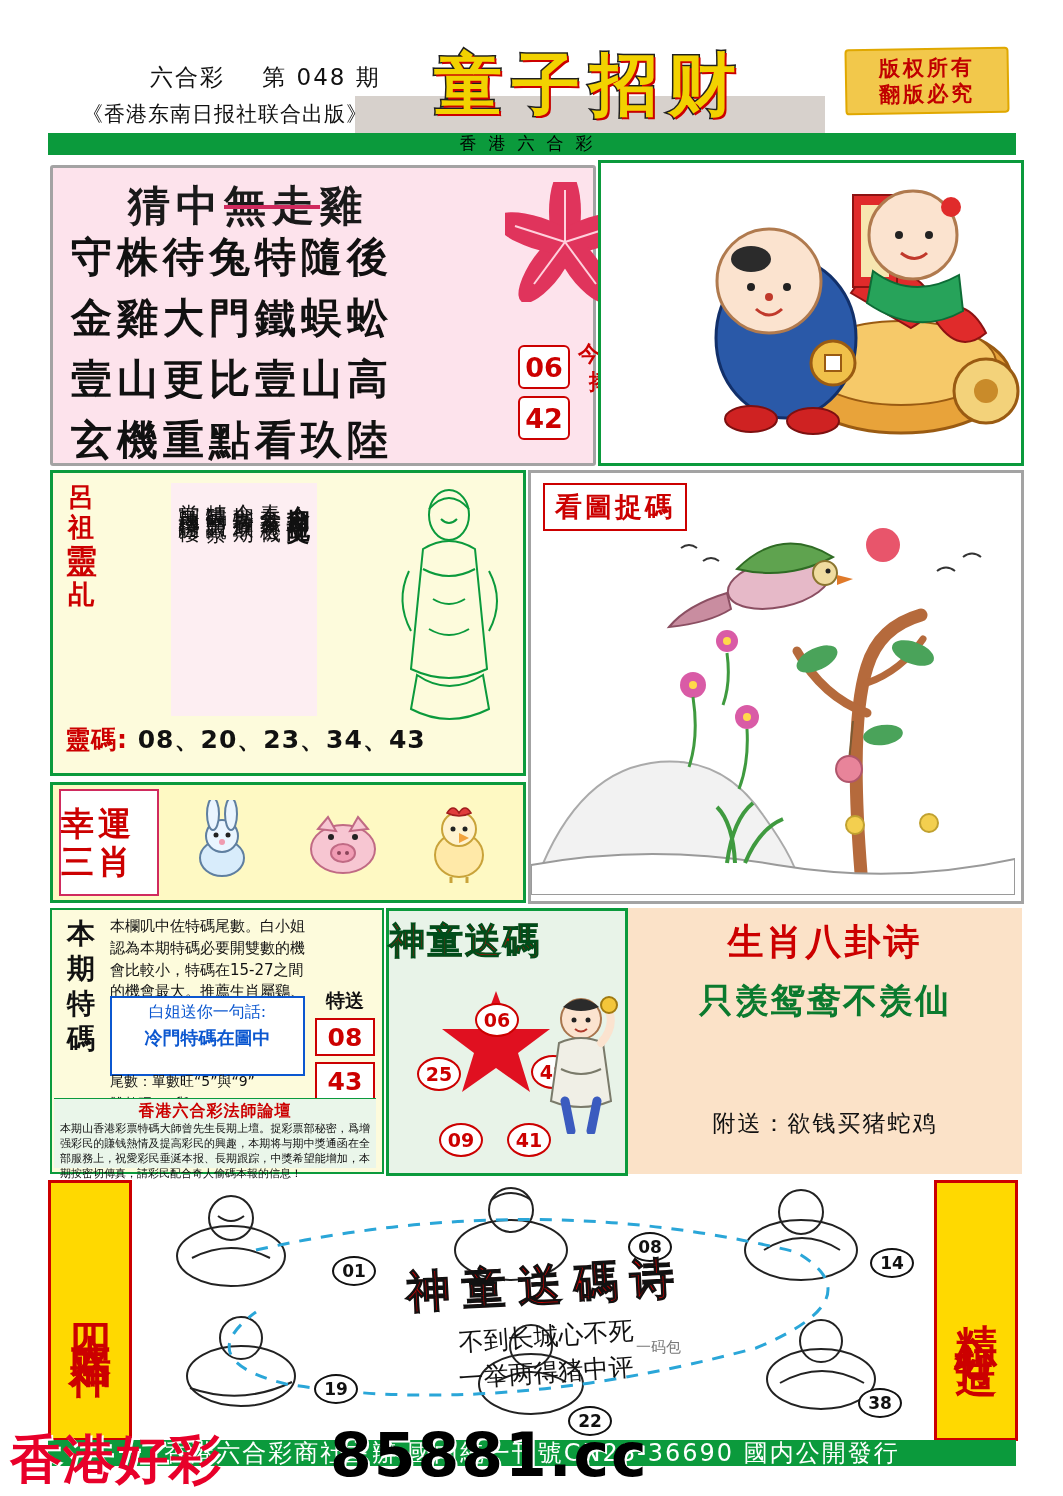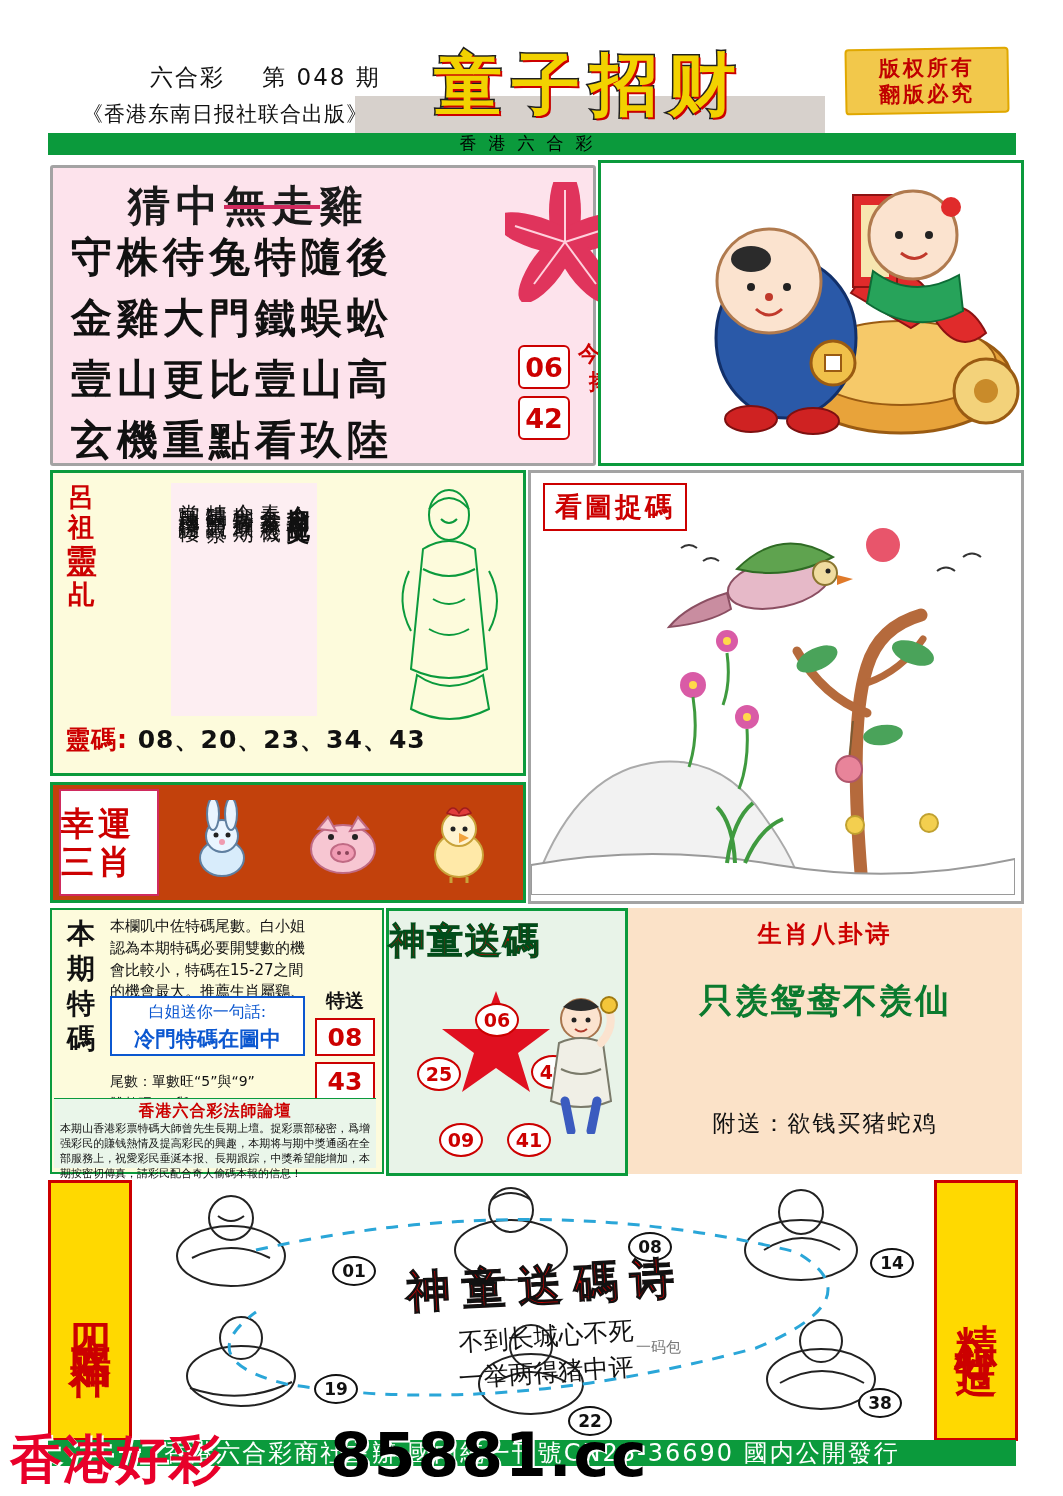--- a/index.html
+++ b/index.html
@@ -84,21 +84,21 @@
   .vtext-wrap{position:absolute;left:118px;top:10px;height:225px;display:flex;flex-direction:row-reverse;gap:4px;background:#fdeef2;padding:4px 6px;}
   .vcol{writing-mode:vertical-rl;text-orientation:upright;font-size:21px;color:#111;letter-spacing:3px;line-height:1.1;}
   .vcol.title{font-size:23px;font-weight:bold;}
   .luzu-img{position:absolute;left:330px;top:6px;width:135px;height:250px;}
   .luzu-nums{position:absolute;left:12px;top:250px;font-size:25px;color:#111;font-weight:bold;letter-spacing:1px;}
   .luzu-nums .lbl{color:#c00;}
 
   
   .lucky-box{
     position:absolute;left:50px;top:782px;width:470px;height:115px;
-    background:#c2410c;border:3px solid #0b9a3c;
+    background:#fef9c3;border:3px solid #0b9a3c;
   }
   .lucky-label{
     position:absolute;left:6px;top:4px;width:96px;height:103px;background:#fff;border:2px solid #d02a5e;
     display:flex;flex-direction:column;align-items:center;justify-content:center;
     color:#c00;font-size:33px;font-weight:bold;letter-spacing:4px;line-height:1.15;
   }
   .zodiac-row{position:absolute;left:110px;top:6px;width:350px;height:100px;display:flex;align-items:center;justify-content:space-around;}
 
   
   .pic-box{
@@ -114,24 +114,24 @@
   .tema-box{
     position:absolute;left:50px;top:908px;width:330px;height:262px;
     background:#fdfbdc;border:2px solid #0b9a3c;
   }
   .tema-label{
     position:absolute;left:4px;top:6px;width:50px;text-align:center;color:#111;font-size:28px;
     font-weight:bold;line-height:1.25;
   }
   .tema-text{position:absolute;left:58px;top:6px;width:200px;font-size:15px;color:#111;line-height:1.45;}
   .tema-hint{
-    position:absolute;left:58px;top:86px;width:195px;height:60px;border:2px solid #0b57d0;background:#fff;
+    position:absolute;left:58px;top:86px;width:195px;height:80px;border:2px solid #0b57d0;background:#fff;
     font-size:16px;color:#0b57d0;text-align:center;line-height:1.5;padding-top:2px;box-sizing:border-box;
   }
-  .tema-hint .big{font-size:21px;font-weight:bold;}
+  .tema-hint .big{font-size:18px;font-weight:bold;}
   .tema-tail{position:absolute;left:58px;top:160px;width:195px;font-size:14px;color:#111;line-height:1.6;}
   .tema-right{
     position:absolute;left:262px;top:78px;width:62px;text-align:center;
   }
   .tema-right .cap{font-size:19px;font-weight:bold;color:#111;margin-bottom:4px;}
   .tema-num{width:56px;height:34px;border:2px solid #c00;background:#fff;color:#c00;font-size:25px;
     font-weight:bold;display:flex;align-items:center;justify-content:center;margin:0 auto 6px;}
   .tema-foot{
     position:absolute;left:2px;top:188px;width:322px;height:70px;background:#eaf6ea;border-top:1px solid #0b9a3c;
     box-sizing:border-box;padding:2px 6px;
@@ -158,21 +158,21 @@
   .sb-right{left:142px;top:144px;}
   .sb-bl{left:50px;top:212px;}
   .sb-br{left:118px;top:212px;}
   .star-boy{position:absolute;left:152px;top:78px;width:80px;height:145px;}
 
   
   .rpoem{
     position:absolute;left:628px;top:908px;width:390px;height:262px;
     background:#fbe2c8;border:2px solid #fbe2c8;
   }
-  .rp-title{position:absolute;left:0;top:8px;width:390px;text-align:center;font-size:24px;font-weight:bold;color:#c00;letter-spacing:3px;}
+  .rp-title{position:absolute;left:0;top:8px;width:390px;text-align:center;font-size:36px;font-weight:bold;color:#c00;letter-spacing:3px;}
   .rp-l1{position:absolute;left:0;top:68px;width:390px;text-align:center;font-size:34px;font-weight:bold;color:#0b7a2e;letter-spacing:2px;}
   .rp-l2{position:absolute;left:0;top:130px;width:390px;text-align:center;font-size:34px;font-weight:bold;color:#0b7a2e;letter-spacing:2px;}
   .rp-note{position:absolute;left:0;top:198px;width:390px;text-align:center;font-size:23px;color:#111;letter-spacing:2px;}
 
   
   .bottom{
     position:absolute;left:48px;top:1180px;width:970px;height:255px;
   }
   .side-banner{
     position:absolute;top:0;width:78px;height:255px;background:#ffd900;border:3px solid #c00;

